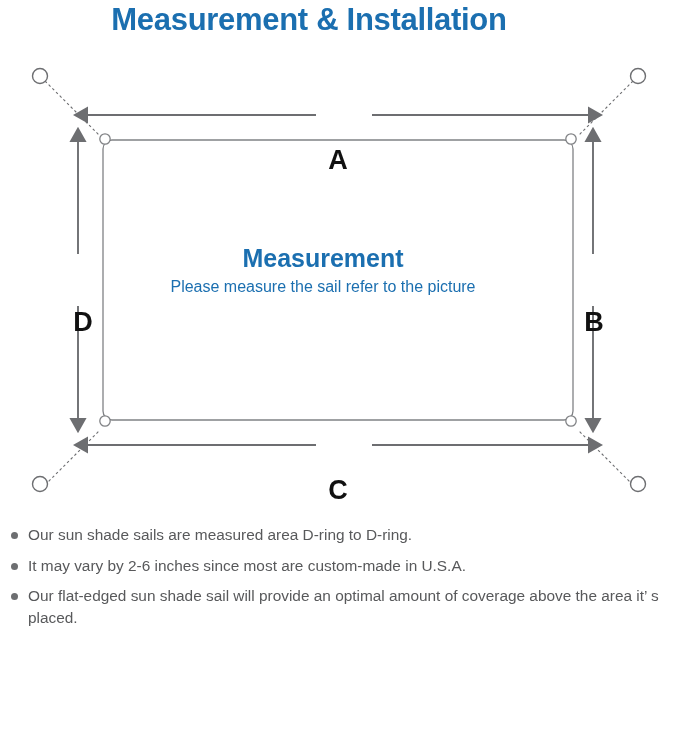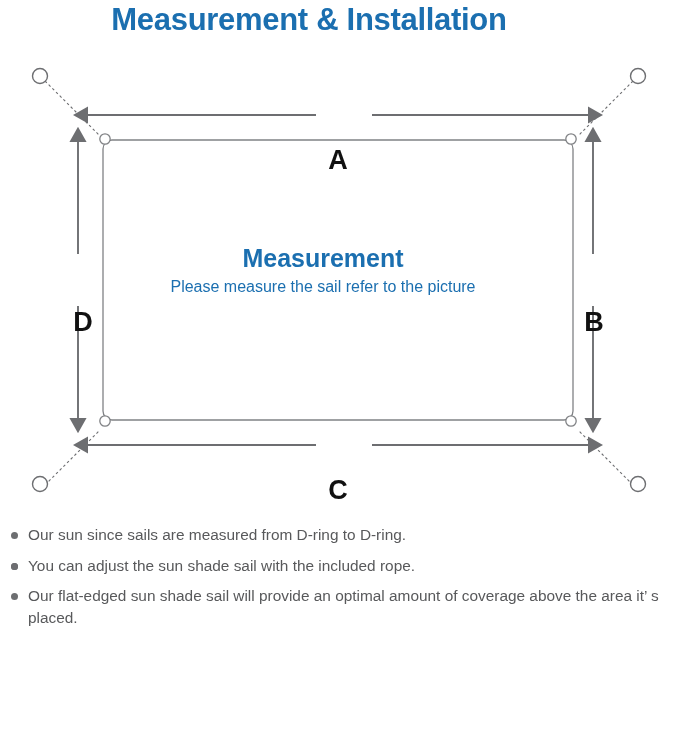--- a/index.html
+++ b/index.html
@@ -176,26 +176,23 @@
 
   <div id="sail-caption">
     <div class="cap-main">Measurement</div>
     <div class="cap-sub">Please measure the sail refer to the picture</div>
   </div>
 </div>
 
 <div id="notes">
   <div class="note-item">
     <span class="note-bullet"></span>
-    <span>Our sun since sails are measured from D-ring to D-ring.</span>
+    <span>Our sun shade sails are measured area D-ring to D-ring.</span>
   </div>
   <div class="note-item">
     <span class="note-bullet"></span>
-  </div>
-  <div class="note-item">
-    <span class="note-bullet"></span>
-    <span>You can adjust the sun shade sail with the included rope.</span>
+    <span>It may vary by 2-6 inches since most are custom-made in U.S.A.</span>
   </div>
   <div class="note-item">
     <span class="note-bullet"></span>
     <span>Our flat-edged sun shade sail will provide an optimal amount of coverage above the area it’ s placed.</span>
   </div>
 </div>
 
 </body></html>

